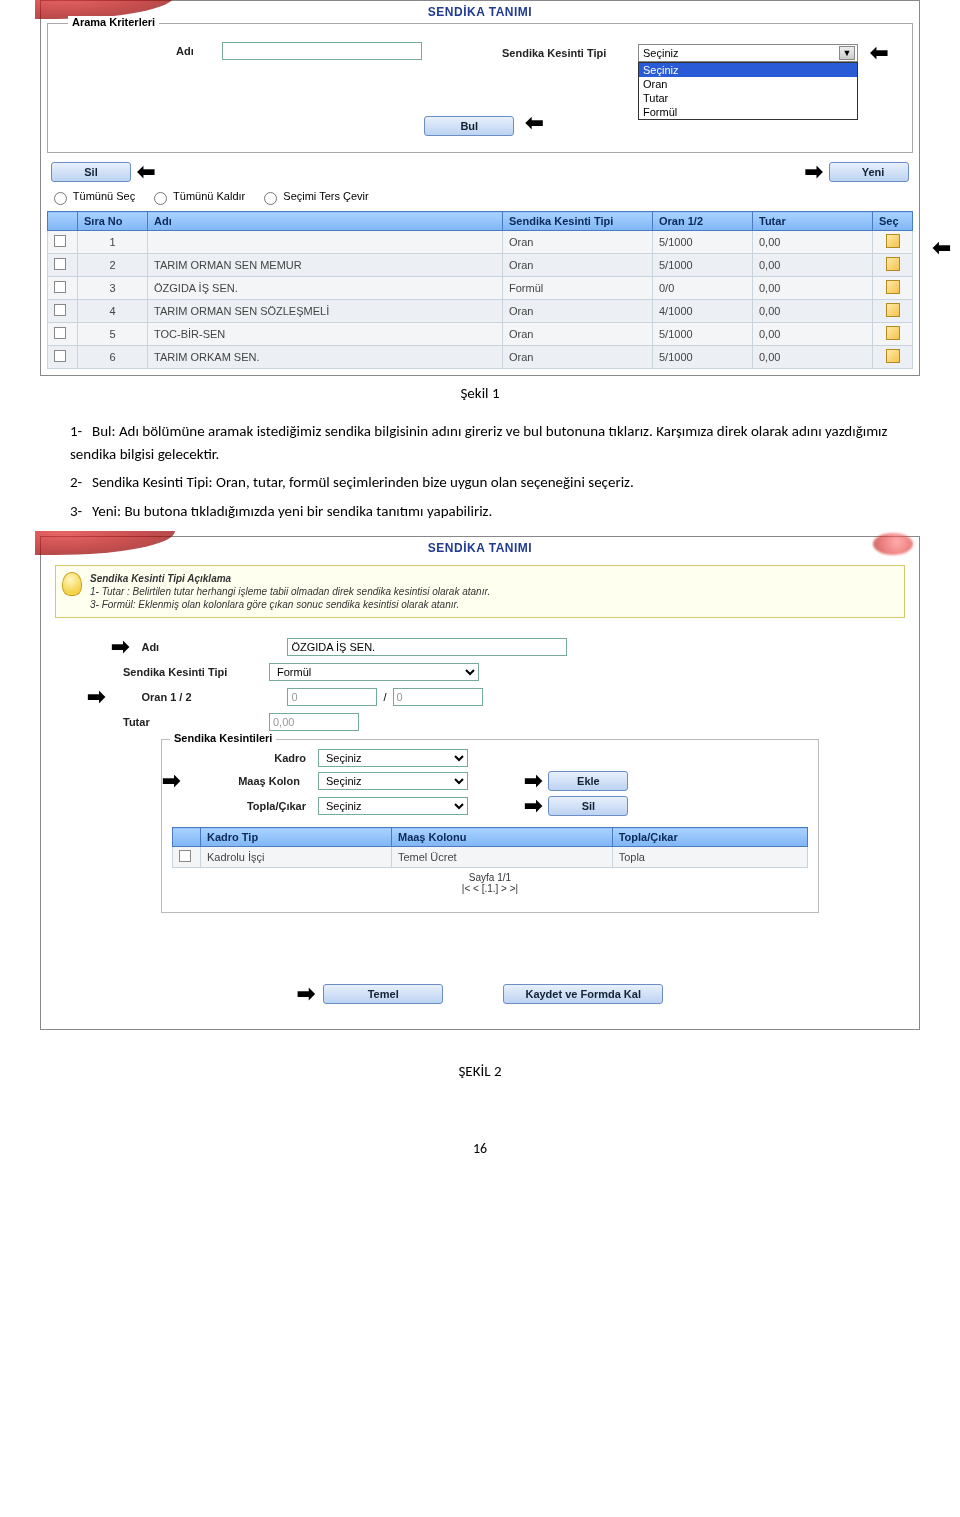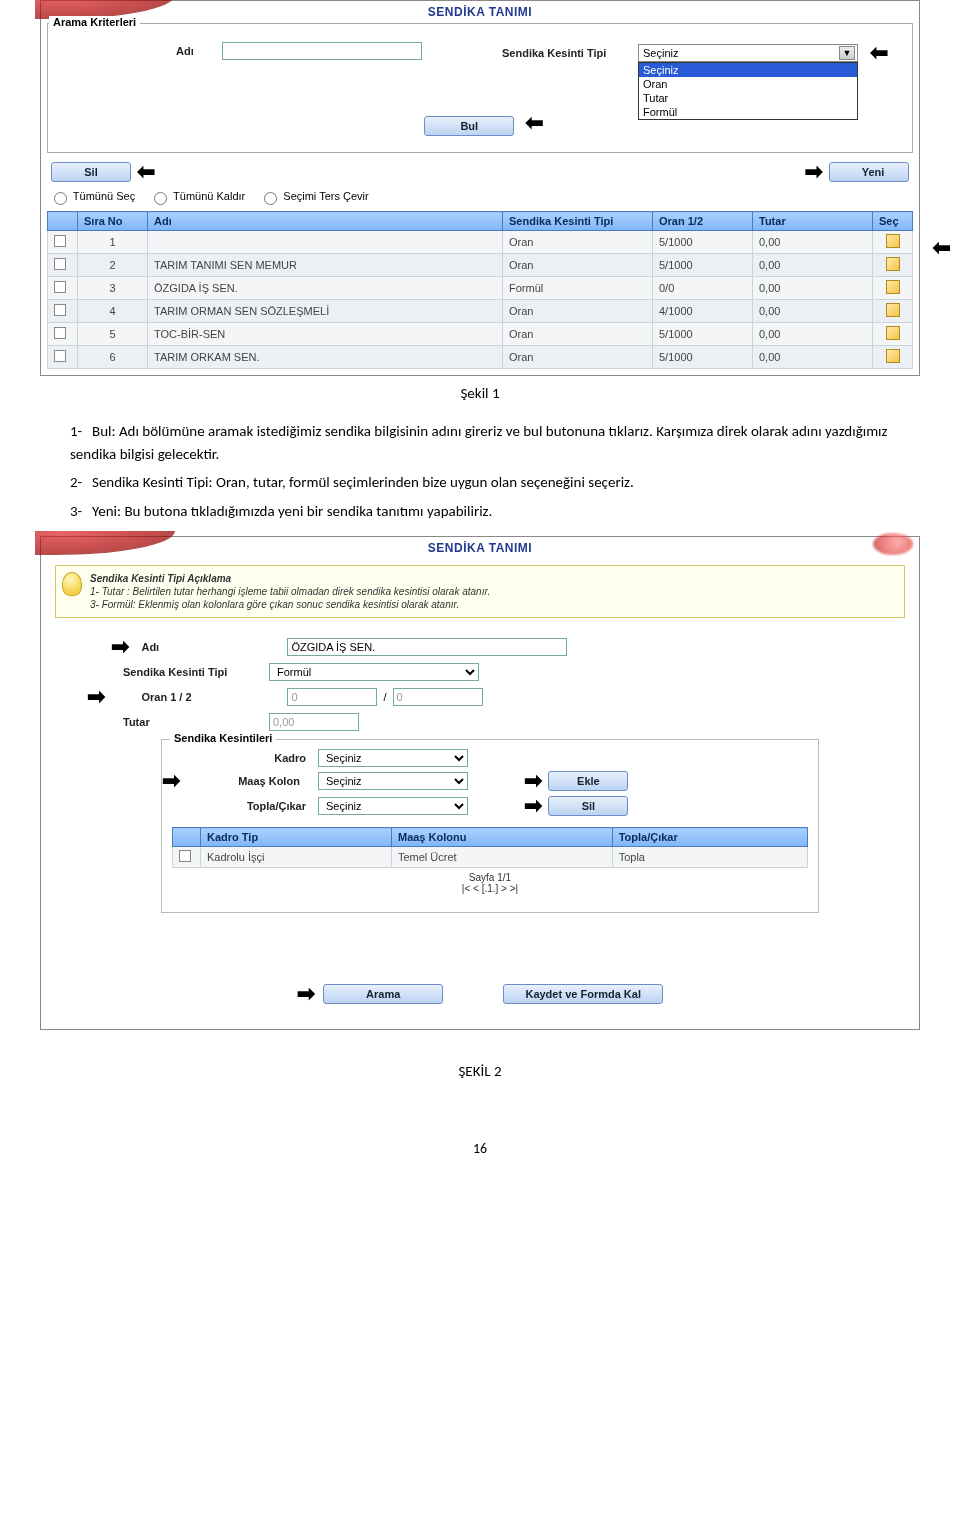--- a/index.html
+++ b/index.html
@@ -35,21 +35,21 @@
     font-family: Verdana, Arial, sans-serif;
     letter-spacing: 0.5px;
   }
   .fieldset {
     border: 1px solid #aaa;
     margin: 2px 6px 6px 6px;
     padding: 6px 8px 10px 8px;
     position: relative;
   }
   .legend {
-    position: absolute; top: -8px; left: 1px;
+    position: absolute; top: -8px; left: 20px;
     background: #fff; padding: 0 4px;
     font-weight: bold; font-size: 11px;
   }
   .row { display: flex; align-items: center; gap: 6px; margin: 4px 0; }
   .lbl { display: inline-block; min-width: 40px; font-size: 11px; color: #222; }
   .lbl-bold { font-weight: bold; }
   input[type=text], select {
     font-size: 11px; font-family: inherit;
     border: 1px solid #7a9; background: #fff;
     height: 18px; padding: 1px 3px;
@@ -286,21 +286,21 @@
               <td style="text-align:center;">1</td>
               <td></td>
               <td>Oran</td>
               <td>5/1000</td>
               <td>0,00</td>
               <td style="text-align:center;"><span class="editico"></span></td>
             </tr>
             <tr>
               <td><span class="chk"></span></td>
               <td style="text-align:center;">2</td>
-              <td>TARIM TANIMI SEN MEMUR</td>
+              <td>TARIM ORMAN SEN MEMUR</td>
               <td>Oran</td>
               <td>5/1000</td>
               <td>0,00</td>
               <td style="text-align:center;"><span class="editico"></span></td>
             </tr>
             <tr>
               <td><span class="chk"></span></td>
               <td style="text-align:center;">3</td>
               <td>ÖZGIDA İŞ SEN.</td>
               <td>Formül</td>
@@ -429,21 +429,21 @@
 
       <div class="pager">
         <div>Sayfa 1/1</div>
         <div>|&lt;  &lt;  [.1.]  &gt;  &gt;|</div>
       </div>
     </div>
 
     <div class="footer-btns">
       <div style="display:flex; align-items:center; gap:8px;">
         <span class="arrow">➡</span>
-        <span class="btn" style="min-width:120px;">Arama</span>
+        <span class="btn" style="min-width:120px;">Temel</span>
       </div>
       <span class="btn" style="min-width:160px;">Kaydet ve Formda Kal</span>
     </div>
   </div>
 
   <div class="caption" style="margin-top:32px;">ŞEKİL 2</div>
 
   <div class="pgnum">16</div>
 
 </div>

